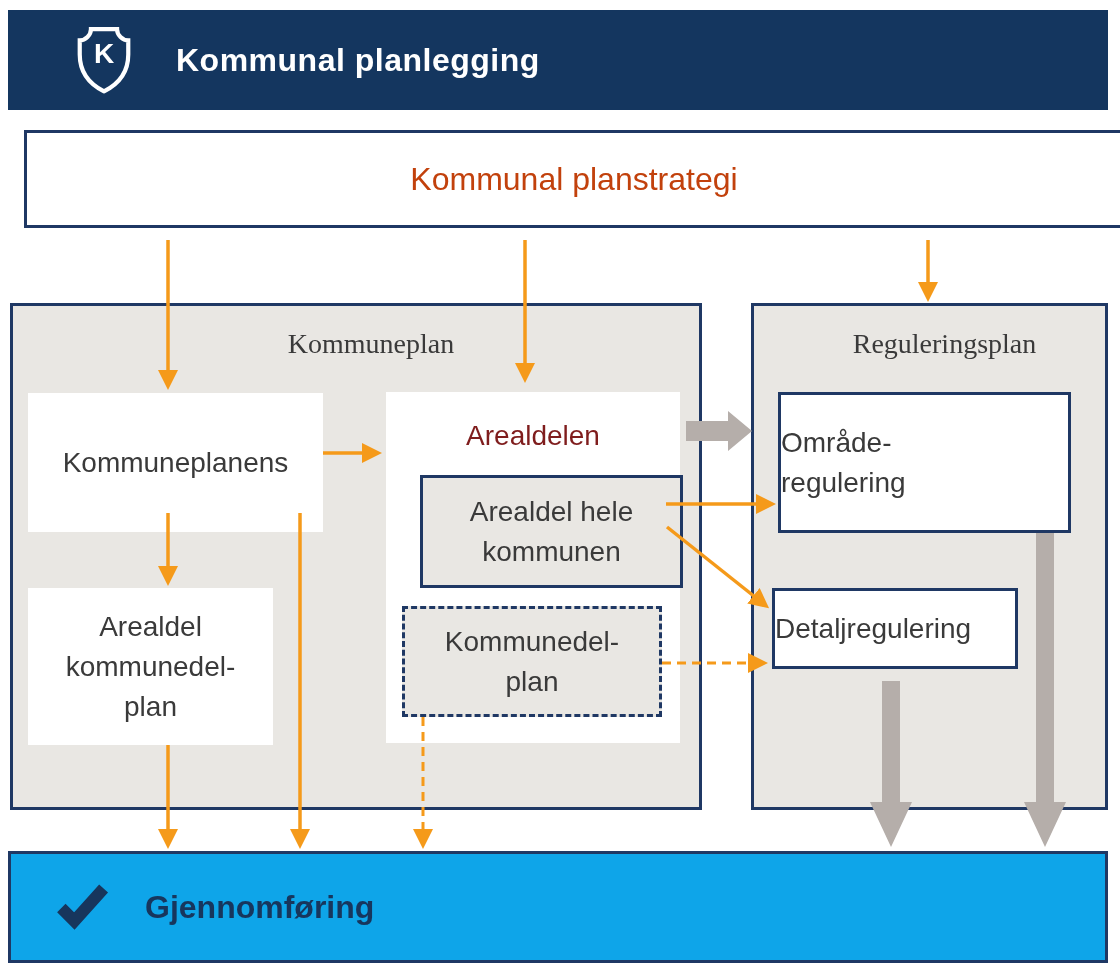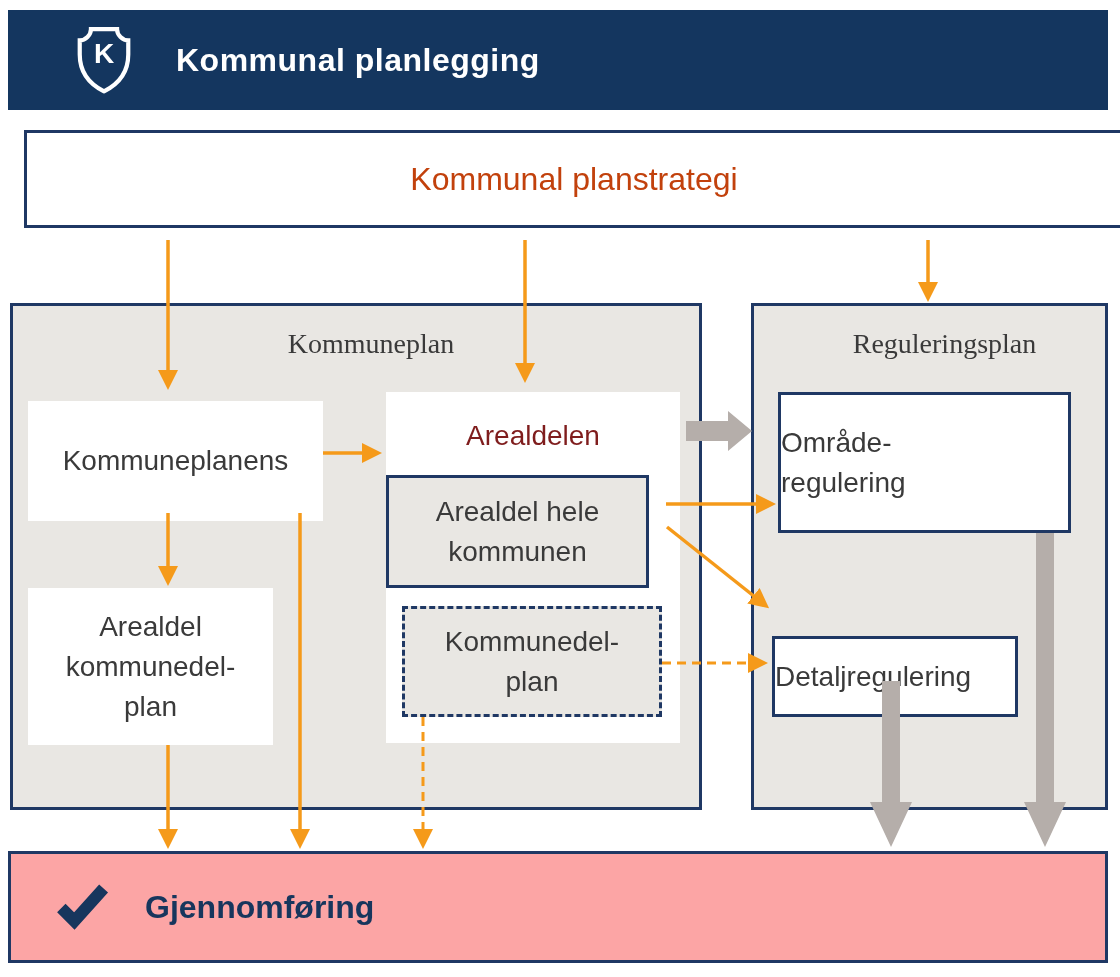--- a/index.html
+++ b/index.html
@@ -25,30 +25,30 @@
   .panel-title{position:absolute;left:15px;width:100%;text-align:center;
     font-size:28px;color:#3a3a3a;font-family:Liberation Serif, serif;}
   
   .wbox{background:#ffffff;display:flex;flex-direction:column;align-items:center;
     justify-content:center;text-align:center;font-size:28px;line-height:40px;color:#3a3a3a;}
   .gbox{background:#e9e7e3;border:3px solid #1f3864;display:flex;flex-direction:column;
     align-items:center;justify-content:center;text-align:center;font-size:28px;line-height:40px;color:#3a3a3a;}
   .gbox-dashed{border:3px dashed #1f3864;}
   .nbox{background:#ffffff;border:3px solid #1f3864;display:flex;flex-direction:column;
     align-items:flex-start;justify-content:center;text-align:center;font-size:28px;line-height:40px;color:#3a3a3a;}
-  .box-samfunnsdel{left:28px;top:393px;width:295px;height:120px;margin-top:8px;}
+  .box-samfunnsdel{left:28px;top:393px;width:295px;height:139px;}
   .box-tematisk{left:28px;top:588px;width:245px;height:157px;}
   .box-arealdelen{left:386px;top:392px;width:294px;height:351px;}
   .arealdelen-title{position:absolute;left:0;top:24px;width:100%;text-align:center;font-size:28px;color:#7f1d1d;}
-  .box-arealdel-hele{left:386px;top:475px;width:263px;height:113px;}
+  .box-arealdel-hele{left:420px;top:475px;width:263px;height:113px;}
   .box-kommunedelplan{left:402px;top:606px;width:260px;height:111px;}
   .box-omrade{left:778px;top:392px;width:293px;height:141px;}
-  .box-detalj{left:772px;top:636px;width:246px;height:81px;}
+  .box-detalj{left:772px;top:588px;width:246px;height:81px;}
   
-  .bottom-bar{left:8px;top:851px;width:1100px;height:112px;background:#fca5a5;
+  .bottom-bar{left:8px;top:851px;width:1100px;height:112px;background:#0ea5e9;
     border:3px solid #1f3864;display:flex;align-items:center;}
   .bottom-bar .check{margin-left:46px;width:52px;height:48px;flex:0 0 auto;}
   .bottom-bar .label{margin-left:36px;color:#17365d;font-size:32px;font-weight:bold;}
   
   #arrows{position:absolute;left:0;top:0;width:1120px;height:977px;pointer-events:none;z-index:10;}
   .line-block{display:block;}
 </style>
 </head>
 <body>
 

